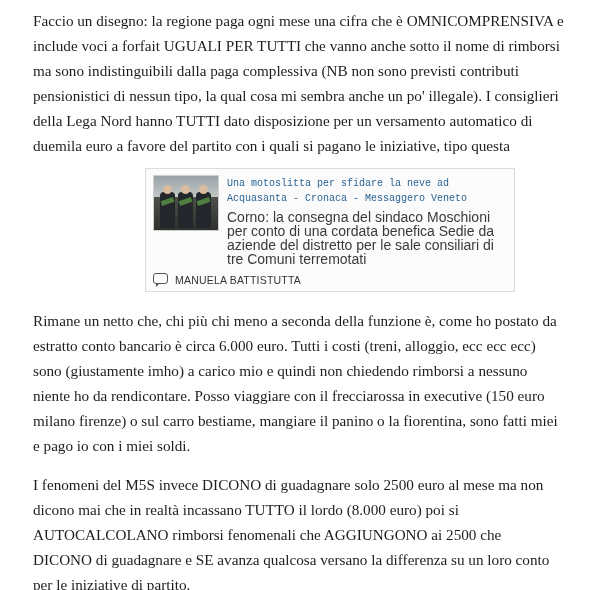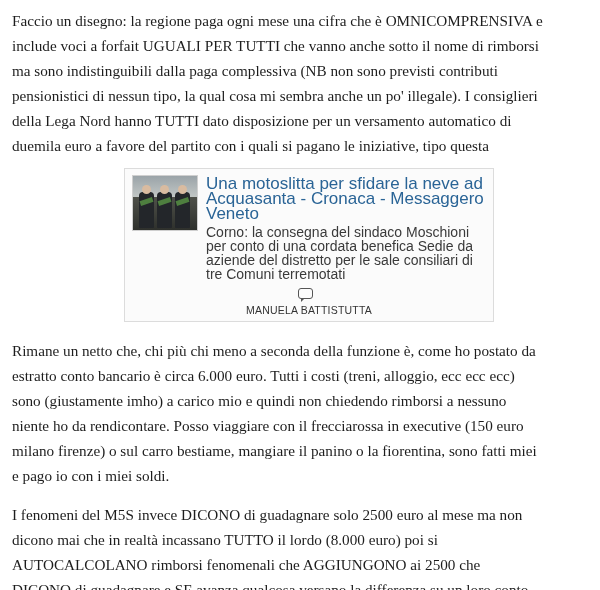--- a/index.html
+++ b/index.html
@@ -13,20 +13,21 @@
     font-family: "Liberation Serif", serif;
     color: #222222;
     overflow: hidden;
   }
   .page {
     width: 555px;
     height: 590px;
     position: relative;
     box-sizing: border-box;
     padding: 8px 12px 0 12px;
+    margin-left: 21px;
   }
   .para {
     font-family: "Liberation Serif", serif;
     font-size: 15.2px;
     line-height: 25px;
     color: #1d1d1d;
     margin: 0 0 14px 0;
     text-align: left;
   }
   .para.first {
@@ -100,38 +101,38 @@
     transform: rotate(-18deg);
   }
   .fig1 { left: 6px; }
   .fig2 { left: 24px; }
   .fig3 { left: 42px; }
   .card-text {
     flex: 1 1 auto;
     min-width: 0;
   }
   .card-title {
-    font-family: Liberation Sans, sans-serif;
-    font-size: 17px;
+    font-family: Liberation Mono, monospace;
+    font-size: 10px;
     line-height: 15px;
     color: #2a6496;
     margin: 1px 0 4px 0;
     text-decoration: none;
     display: block;
   }
   .card-desc {
     font-family: "Liberation Sans", sans-serif;
     font-size: 14px;
     line-height: 14px;
     color: #3a3a3a;
     margin: 0;
   }
   .card-footer {
     display: flex;
-    flex-direction: column;
+    flex-direction: row;
     align-items: center;
     margin-top: 5px;
     padding-top: 2px;
   }
   .bubble-icon {
     width: 16px;
     height: 13px;
     flex: 0 0 16px;
     margin-right: 6px;
     position: relative;

